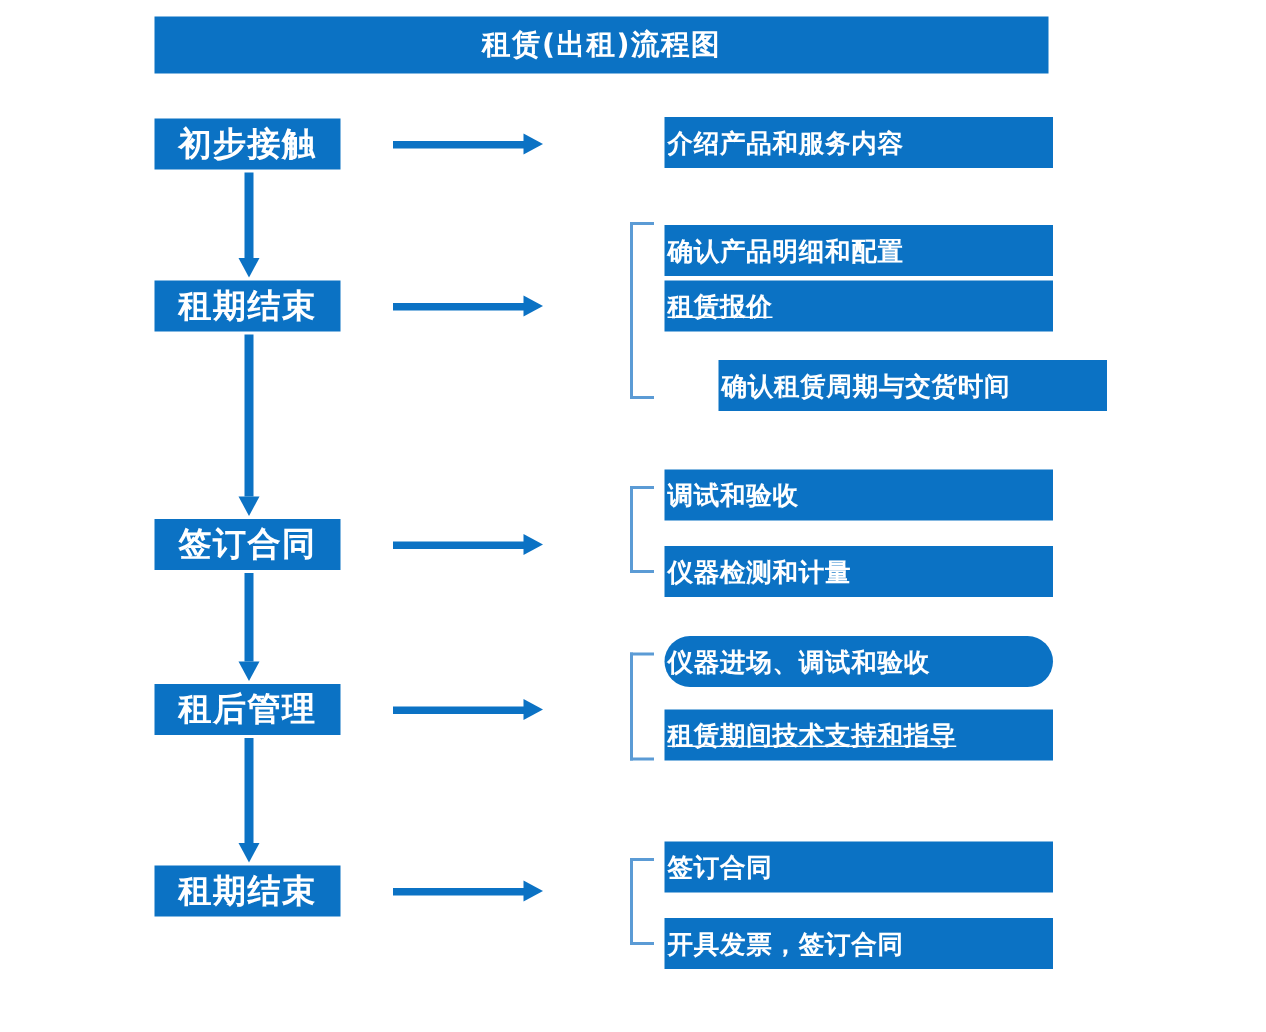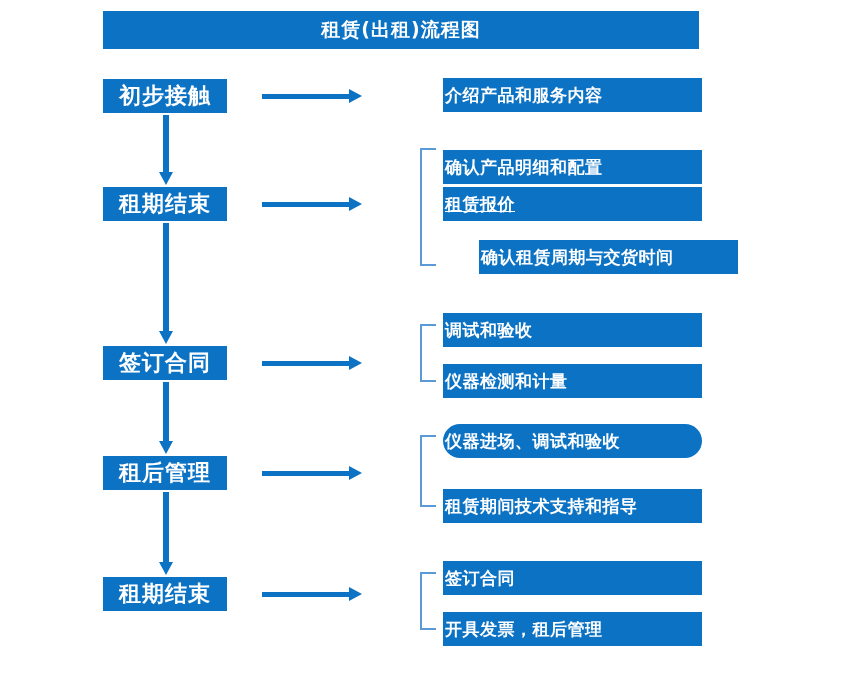--- a/index.html
+++ b/index.html
@@ -186,17 +186,17 @@
   <div class="bracket" style="top:435px; height:72px;"></div>
   <div class="bracket" style="top:572px; height:58px;"></div>
 
   <div class="detail-box" style="top:78px;">介绍产品和服务内容</div>
   <div class="detail-box" style="top:150px;">确认产品明细和配置</div>
   <div class="detail-box" style="top:187px;text-decoration:underline;">租赁报价</div>
   <div class="detail-box" style="top:240px;margin-left:36px;">确认租赁周期与交货时间</div>
   <div class="detail-box" style="top:313px;">调试和验收</div>
   <div class="detail-box" style="top:364px;">仪器检测和计量</div>
   <div class="detail-box" style="top:424px;border-radius:17px;">仪器进场、调试和验收</div>
-  <div class="detail-box" style="top:489px;">租赁期间技术支持和指导</div>
+  <div class="detail-box" style="top:473px;text-decoration:underline;">租赁期间技术支持和指导</div>
   <div class="detail-box" style="top:561px;">签订合同</div>
-  <div class="detail-box" style="top:612px;">开具发票，租后管理</div>
+  <div class="detail-box" style="top:612px;">开具发票，签订合同</div>
 
 </div>
 
 </body></html>

